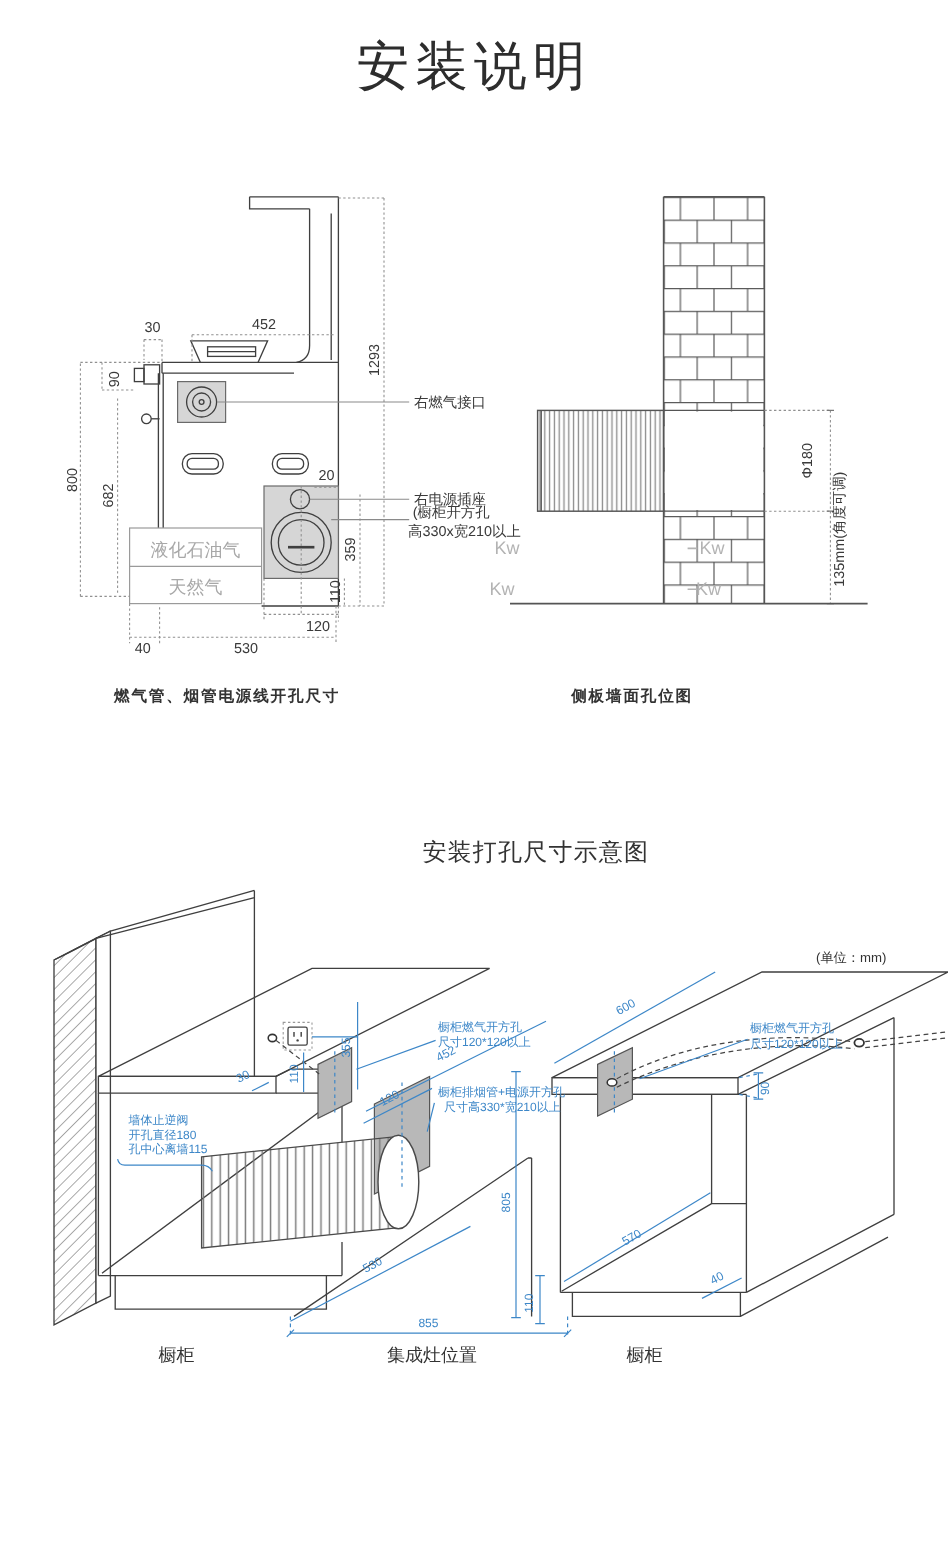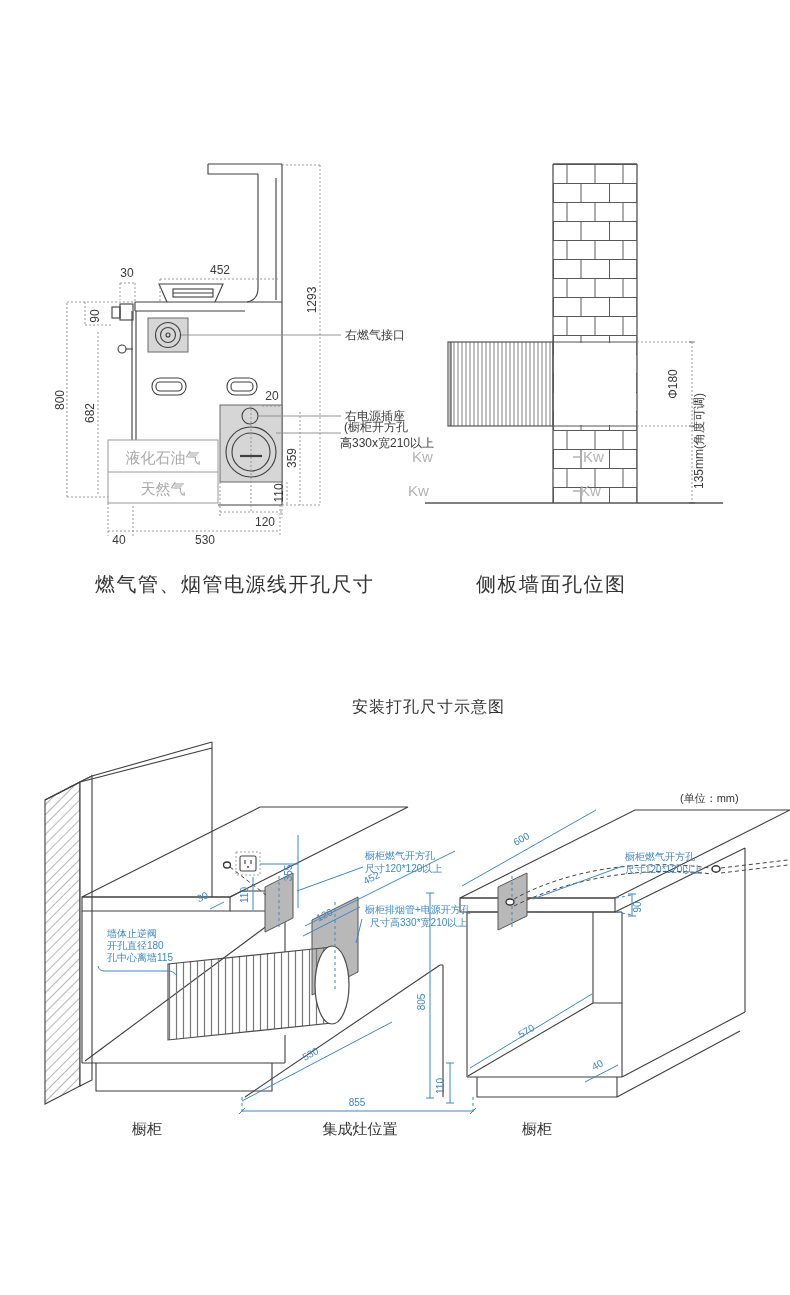--- a/index.html
+++ b/index.html
@@ -1,41 +1,42 @@
 <!DOCTYPE html>
 <html><head>
 <meta charset="utf-8">
 <style>
   html,body{margin:0;padding:0;background:#fff;}
   .page{position:relative;width:790px;height:1295px;background:#ffffff;overflow:hidden;
         font-family:"Liberation Sans", sans-serif;color:#333;}
   .abs{position:absolute;}
   .main-title{top:26px;left:0;width:790px;text-align:center;font-size:44px;font-weight:300;
               letter-spacing:5px;color:#2d2d2d;}
-  .diagram-caption{font-size:20px;color:#333;letter-spacing:1.5px;font-weight:400;}
-  .iso-title{font-size:16px;color:#333;letter-spacing:1px;font-weight:500;}
+  .diagram-caption{font-size:13px;color:#333;letter-spacing:1.5px;font-weight:700;}
+  .iso-title{font-size:20px;color:#333;letter-spacing:1px;font-weight:500;}
   svg{position:absolute;overflow:visible;}
   svg text{font-family:"Liberation Sans", sans-serif;}
   .ln{stroke:#3f3f3f;stroke-width:1.1;fill:none;}
   .dim{stroke:#909090;stroke-width:0.9;stroke-dasharray:2,2;fill:none;}
   .leader{stroke:#8a8a8a;stroke-width:0.9;fill:none;}
   .dimtxt{fill:#3a3a3a;font-size:12px;}
   .graybox{fill:#d6d6d6;stroke:#6a6a6a;stroke-width:1;}
   .graytxt{fill:#a8a8a8;}
   .blue{stroke:#3d87c8;stroke-width:1;fill:none;}
   .blued{stroke:#3d87c8;stroke-width:1;fill:none;stroke-dasharray:3,3;}
   .bluetxt{fill:#3d87c8;font-size:10px;}
   .panel{fill:#b8b8b8;stroke:#555;stroke-width:1;}
   .kw{fill:#b3b3b3;font-size:15px;}
 </style>
 </head>
 <body>
 
 <div class="page">
 
+  <div class="abs main-title">安装说明</div>
 
   <svg class="abs" style="left:55px;top:150px;" width="370" height="430" viewBox="0 0 370 430">
 
     <g>
       <path class="ln" d="M153,14 H227 M153,14 V24 H203 M203,24 V138 Q203,150 192,152 M221,28 V150 M227,14 V355"></path>
       <path class="ln" d="M80,152 H227 M80,161 H190 M80,152 V161"></path>
       <path class="ln" d="M112,152 L104,134 H168 L160,152"></path>
       <rect class="ln" x="118" y="139" width="40" height="8"></rect>
       <path class="ln" d="M118,143 H158"></path>
       <path class="ln" d="M77,161 V290 M81,161 V290 M163,355 H227"></path>

